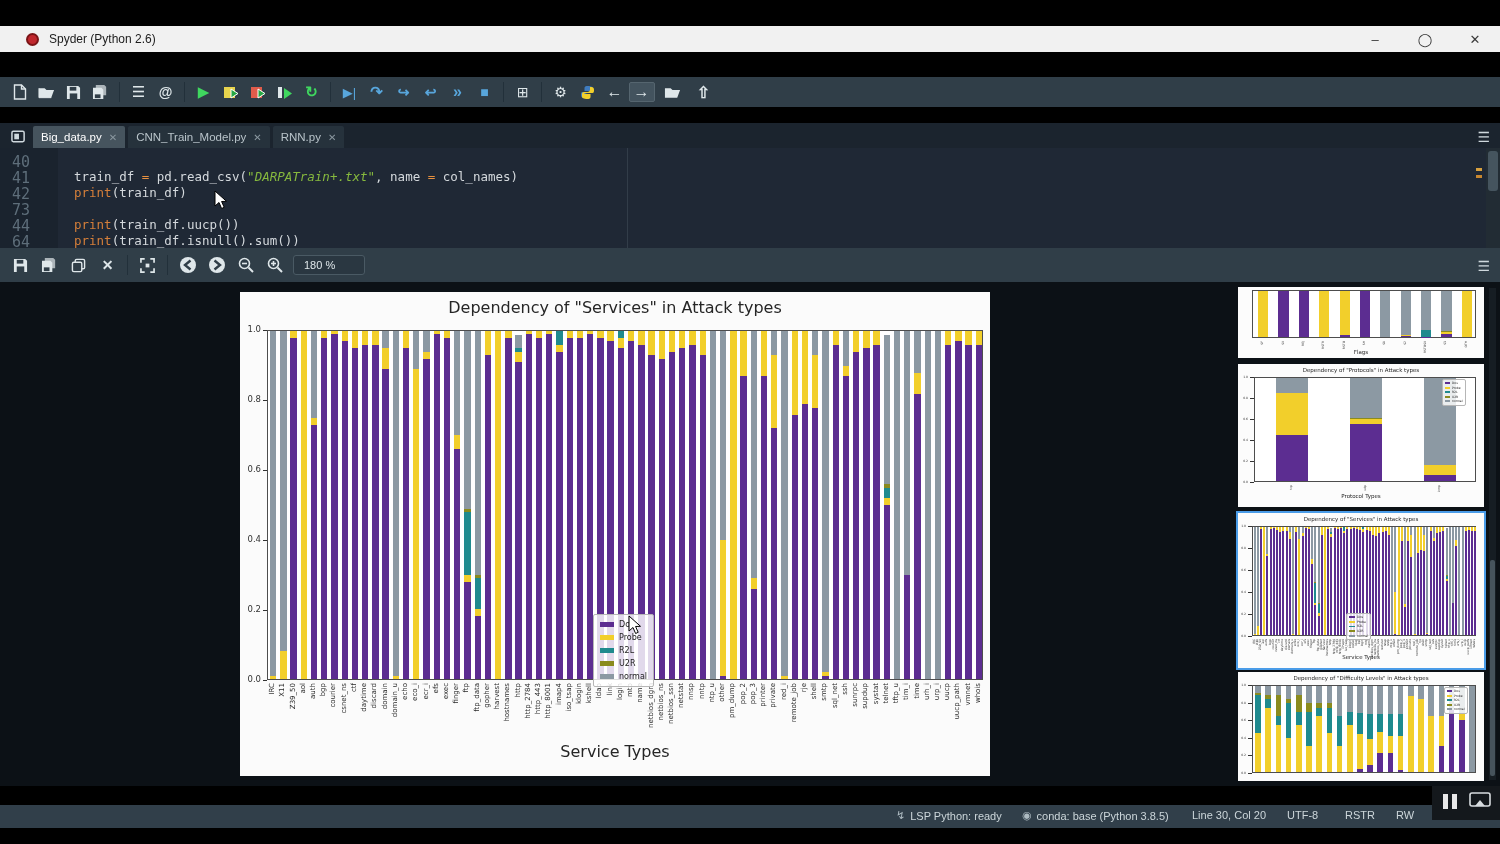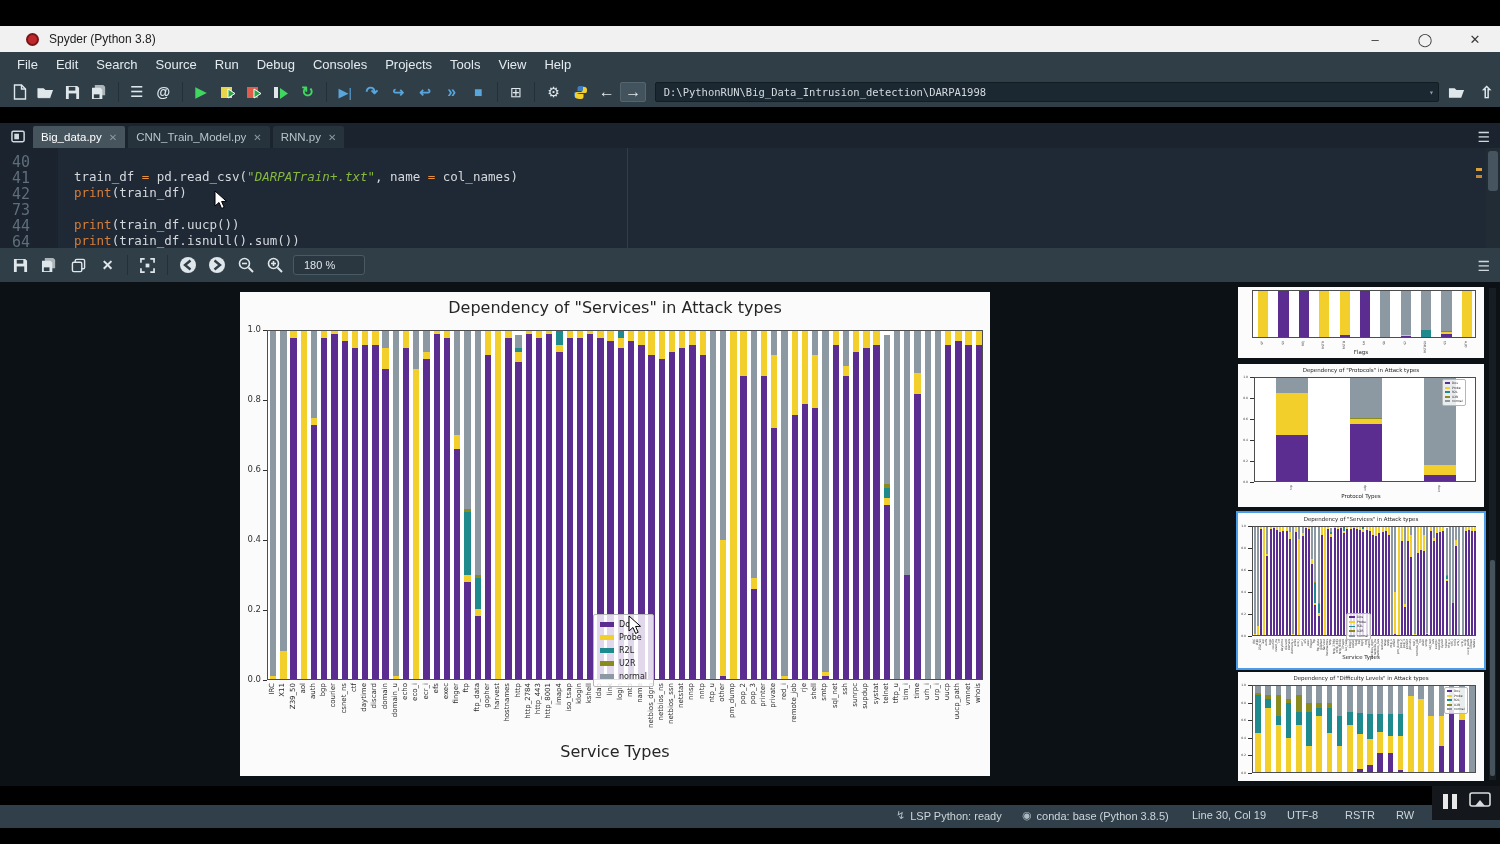--- a/index.html
+++ b/index.html
@@ -91,41 +91,28 @@
   #strip-bottom { left:0; top:828px; width:1500px; height:16px; background:#000; }
 </style>
 </head>
 <body>
 
 <div id="root">
   <div class="abs" id="strip-top"></div>
 
   <div class="abs" id="titlebar">
     <div id="spider-logo"></div>
-    <div class="t">Spyder (Python 3.8)</div>
+    <div class="t">Spyder (Python 2.6)</div>
     <div class="winbtns">
       <div class="winbtn">–</div>
       <div class="winbtn">◯︎</div>
       <div class="winbtn">✕</div>
     </div>
   </div>
 
-  <div class="abs" id="menubar">
-      <div class="menu-item">File</div>
-      <div class="menu-item">Edit</div>
-      <div class="menu-item">Search</div>
-      <div class="menu-item">Source</div>
-      <div class="menu-item">Run</div>
-      <div class="menu-item">Debug</div>
-      <div class="menu-item">Consoles</div>
-      <div class="menu-item">Projects</div>
-      <div class="menu-item">Tools</div>
-      <div class="menu-item">View</div>
-      <div class="menu-item">Help</div>
-    </div>
 
   <div class="abs" id="maintoolbar">
       <div class="tbtn">
         <svg width="15" height="16" viewBox="0 0 14 16">
           <path d="M2 1h7l4 4v10H2z" fill="none" stroke="#dfe7ea" stroke-width="1.4"></path>
           <path d="M9 1v4h4" fill="none" stroke="#dfe7ea" stroke-width="1.4"></path>
         </svg>
       </div>
       <div class="tbtn">
         <svg width="17" height="14" viewBox="0 0 18 14">
@@ -210,24 +197,20 @@
         <svg width="15" height="15" viewBox="0 0 15 15">
           <path d="M7.5 1c-3 0-3 1.5-3 2.5V6h6v1H2.5C1 7 1 8.5 1 10s.6 3 2.5 3H5v-2.5C5 9 6 8 7.5 8H11c1.2 0 2-.8 2-2V3.5C13 2 11.5 1 7.5 1z" fill="#3f7cbf"></path>
           <path d="M7.5 14c3 0 3-1.5 3-2.5V9h-6V8h8c1.5 0 1.5-1.5 1.5-3 0 0 .3-3-2.5-3H10v2.5C10 6 9 7 7.5 7H4c-1.2 0-2 .8-2 2v2.5C2 13 3.5 14 7.5 14z" fill="#f2cf2b"></path>
         </svg>
       </div>
       <div class="tbtn">
         <span style="color:#dfe7ea;font-size:16px;font-weight:bold;">←</span>
       </div>
       <div class="tbtn">
         <span style="color:#dfe7ea;font-size:16px;font-weight:bold;background:#43535e;border:1px solid #55656f;border-radius:2px;padding:0 4px;">→</span>
-      </div>
-      <div id="path-field">
-        <span>D:\PythonRUN\Big_Data_Intrusion_detection\DARPA1998</span>
-        <span class="dd">▾</span>
       </div>
       <div class="tbtn" style="margin-left: 4px;">
         <svg width="17" height="14" viewBox="0 0 18 14">
           <path d="M1 3h6l2 2h8l-3 8H1z" fill="#dfe7ea"></path>
         </svg>
       </div>
       <div class="tbtn" style="margin-left: 4px;">
         <span style="color:#dfe7ea;font-size:16px;font-weight:bold;">⇧</span>
       </div>
     </div>
@@ -1764,21 +1747,21 @@
   <div class="abs" id="statusbar">
     <div class="st-item" style="left:896px;">
         <span class="st-ic">↯</span>
         <span>LSP Python: ready</span>
       </div>
     <div class="st-item" style="left:1022px;">
         <span class="st-ic">◉</span>
         <span>conda: base (Python 3.8.5)</span>
       </div>
     <div class="st-item" style="left:1192px;">
-        <span>Line 30, Col 19</span>
+        <span>Line 30, Col 20</span>
       </div>
     <div class="st-item" style="left:1287px;">
         <span>UTF-8</span>
       </div>
     <div class="st-item" style="left:1345px;">
         <span>RSTR</span>
       </div>
     <div class="st-item" style="left:1396px;">
         <span>RW</span>
       </div>

